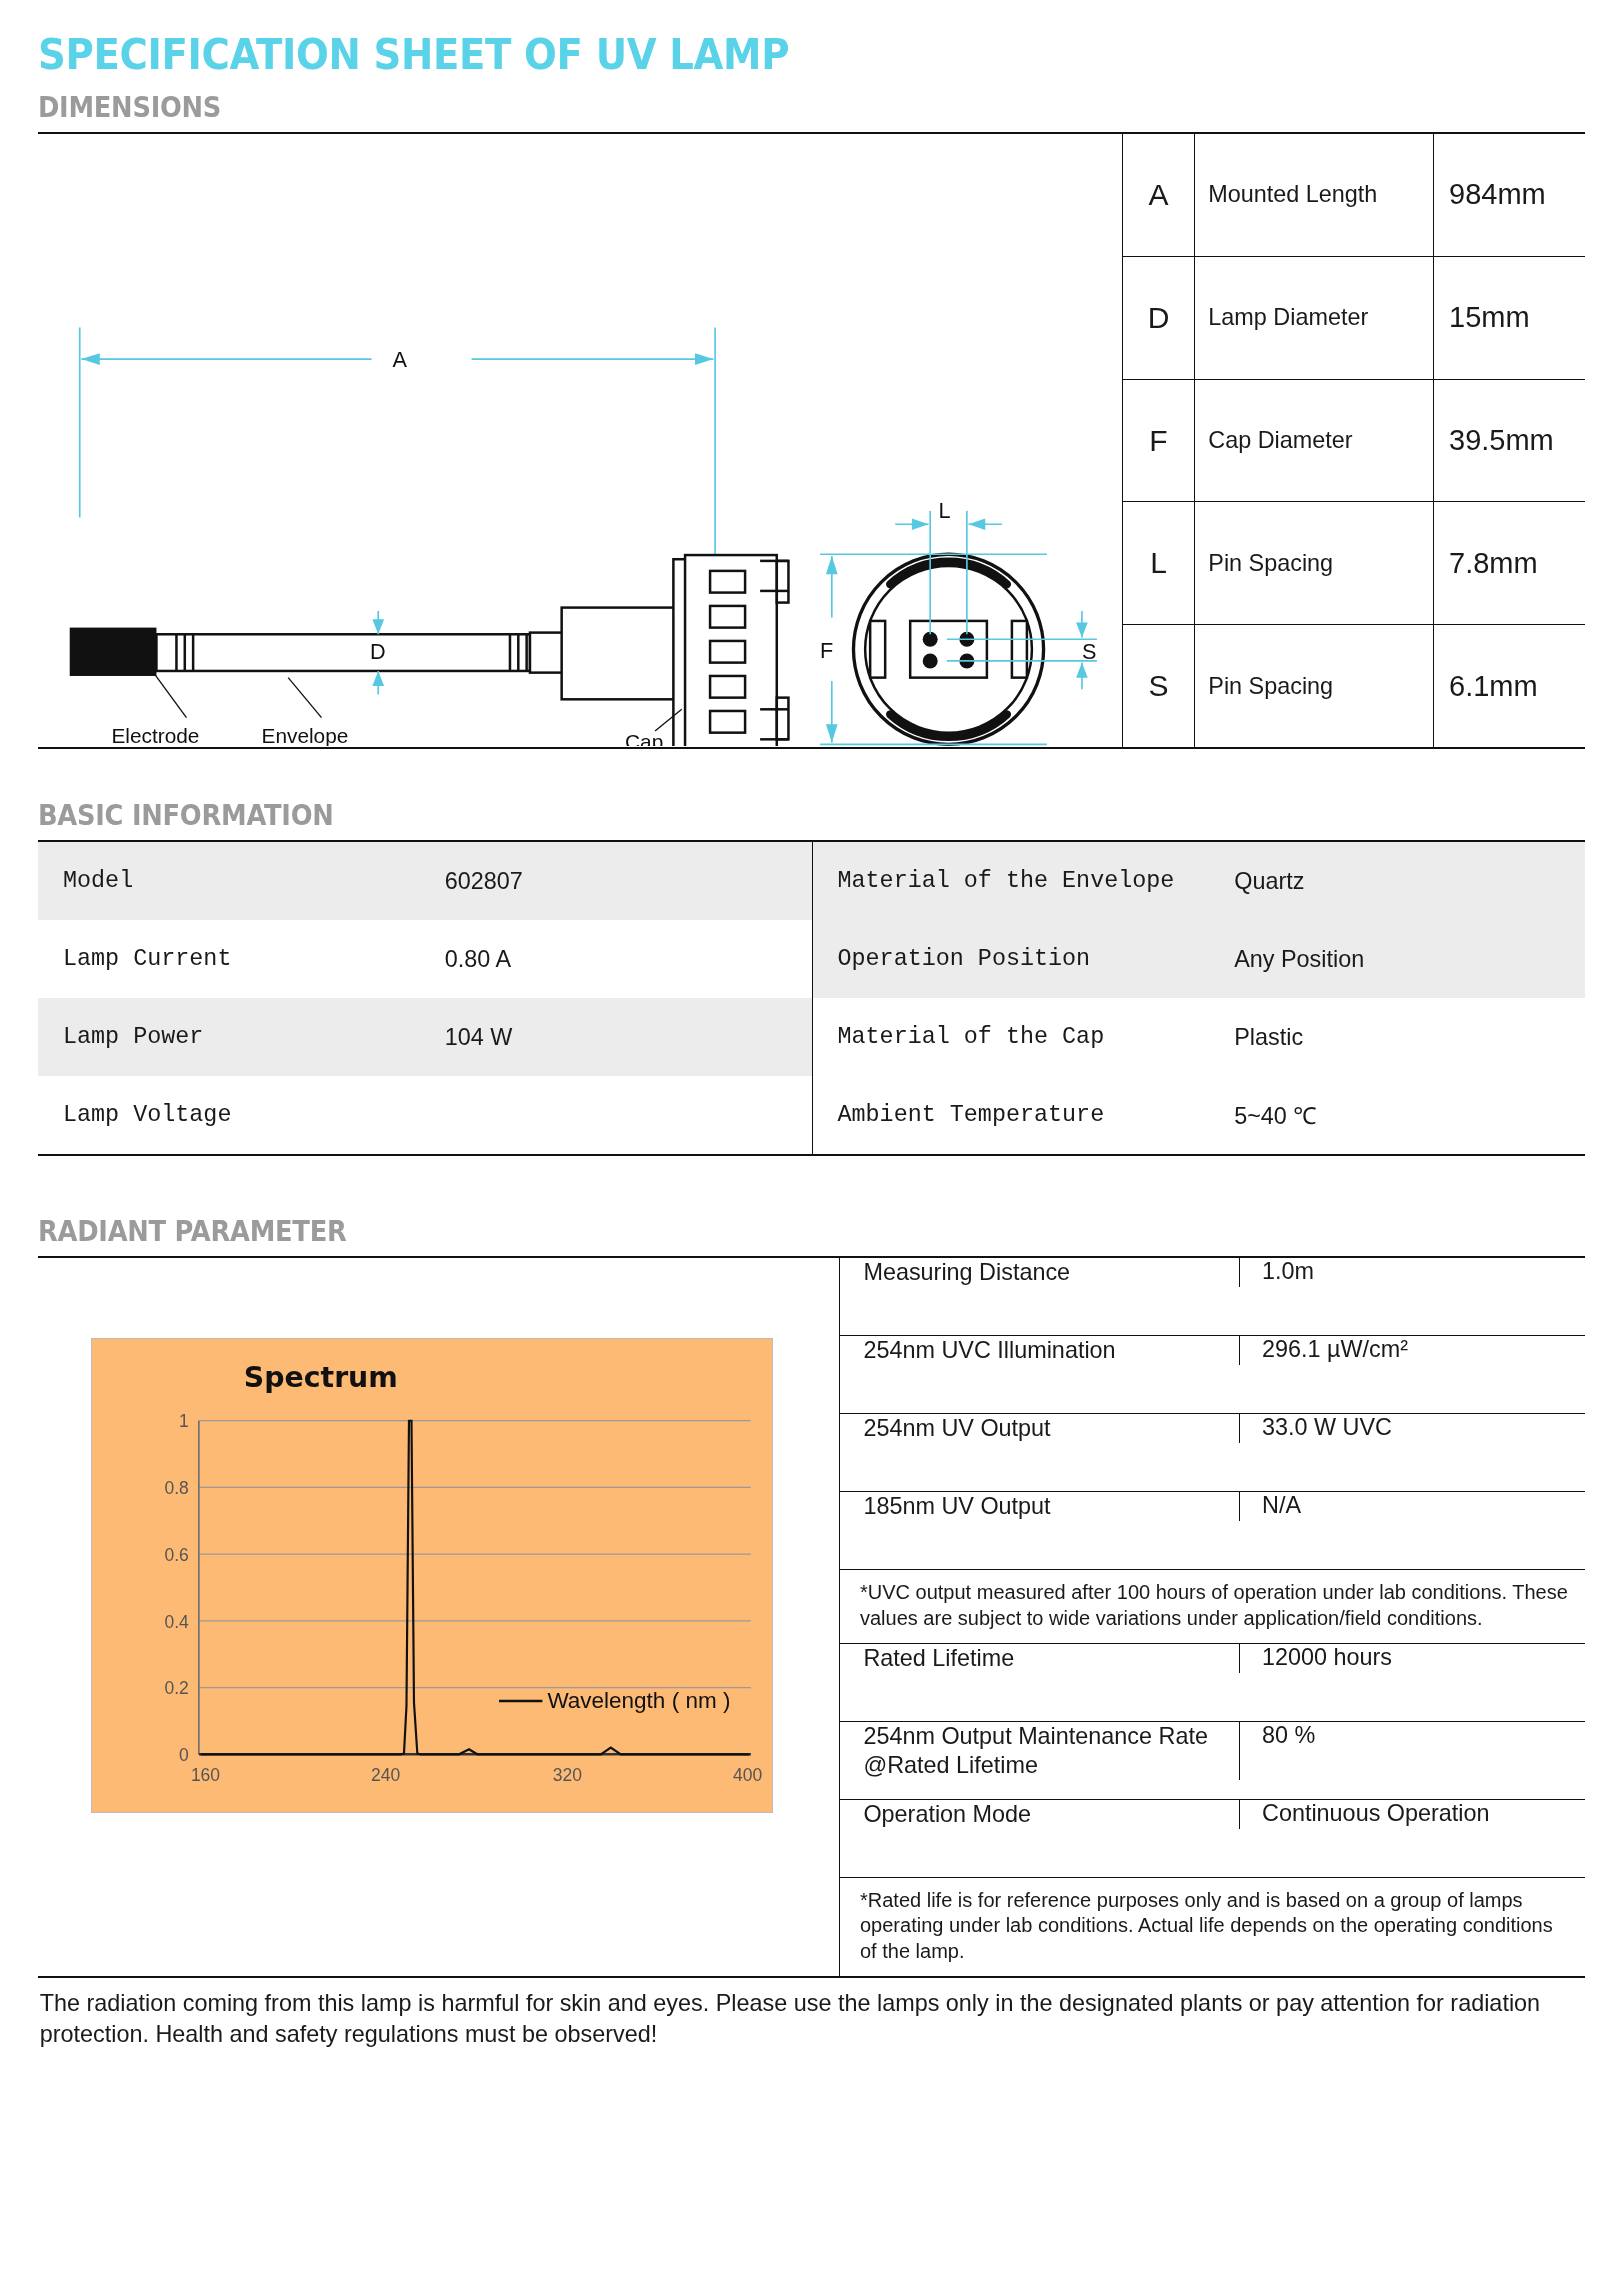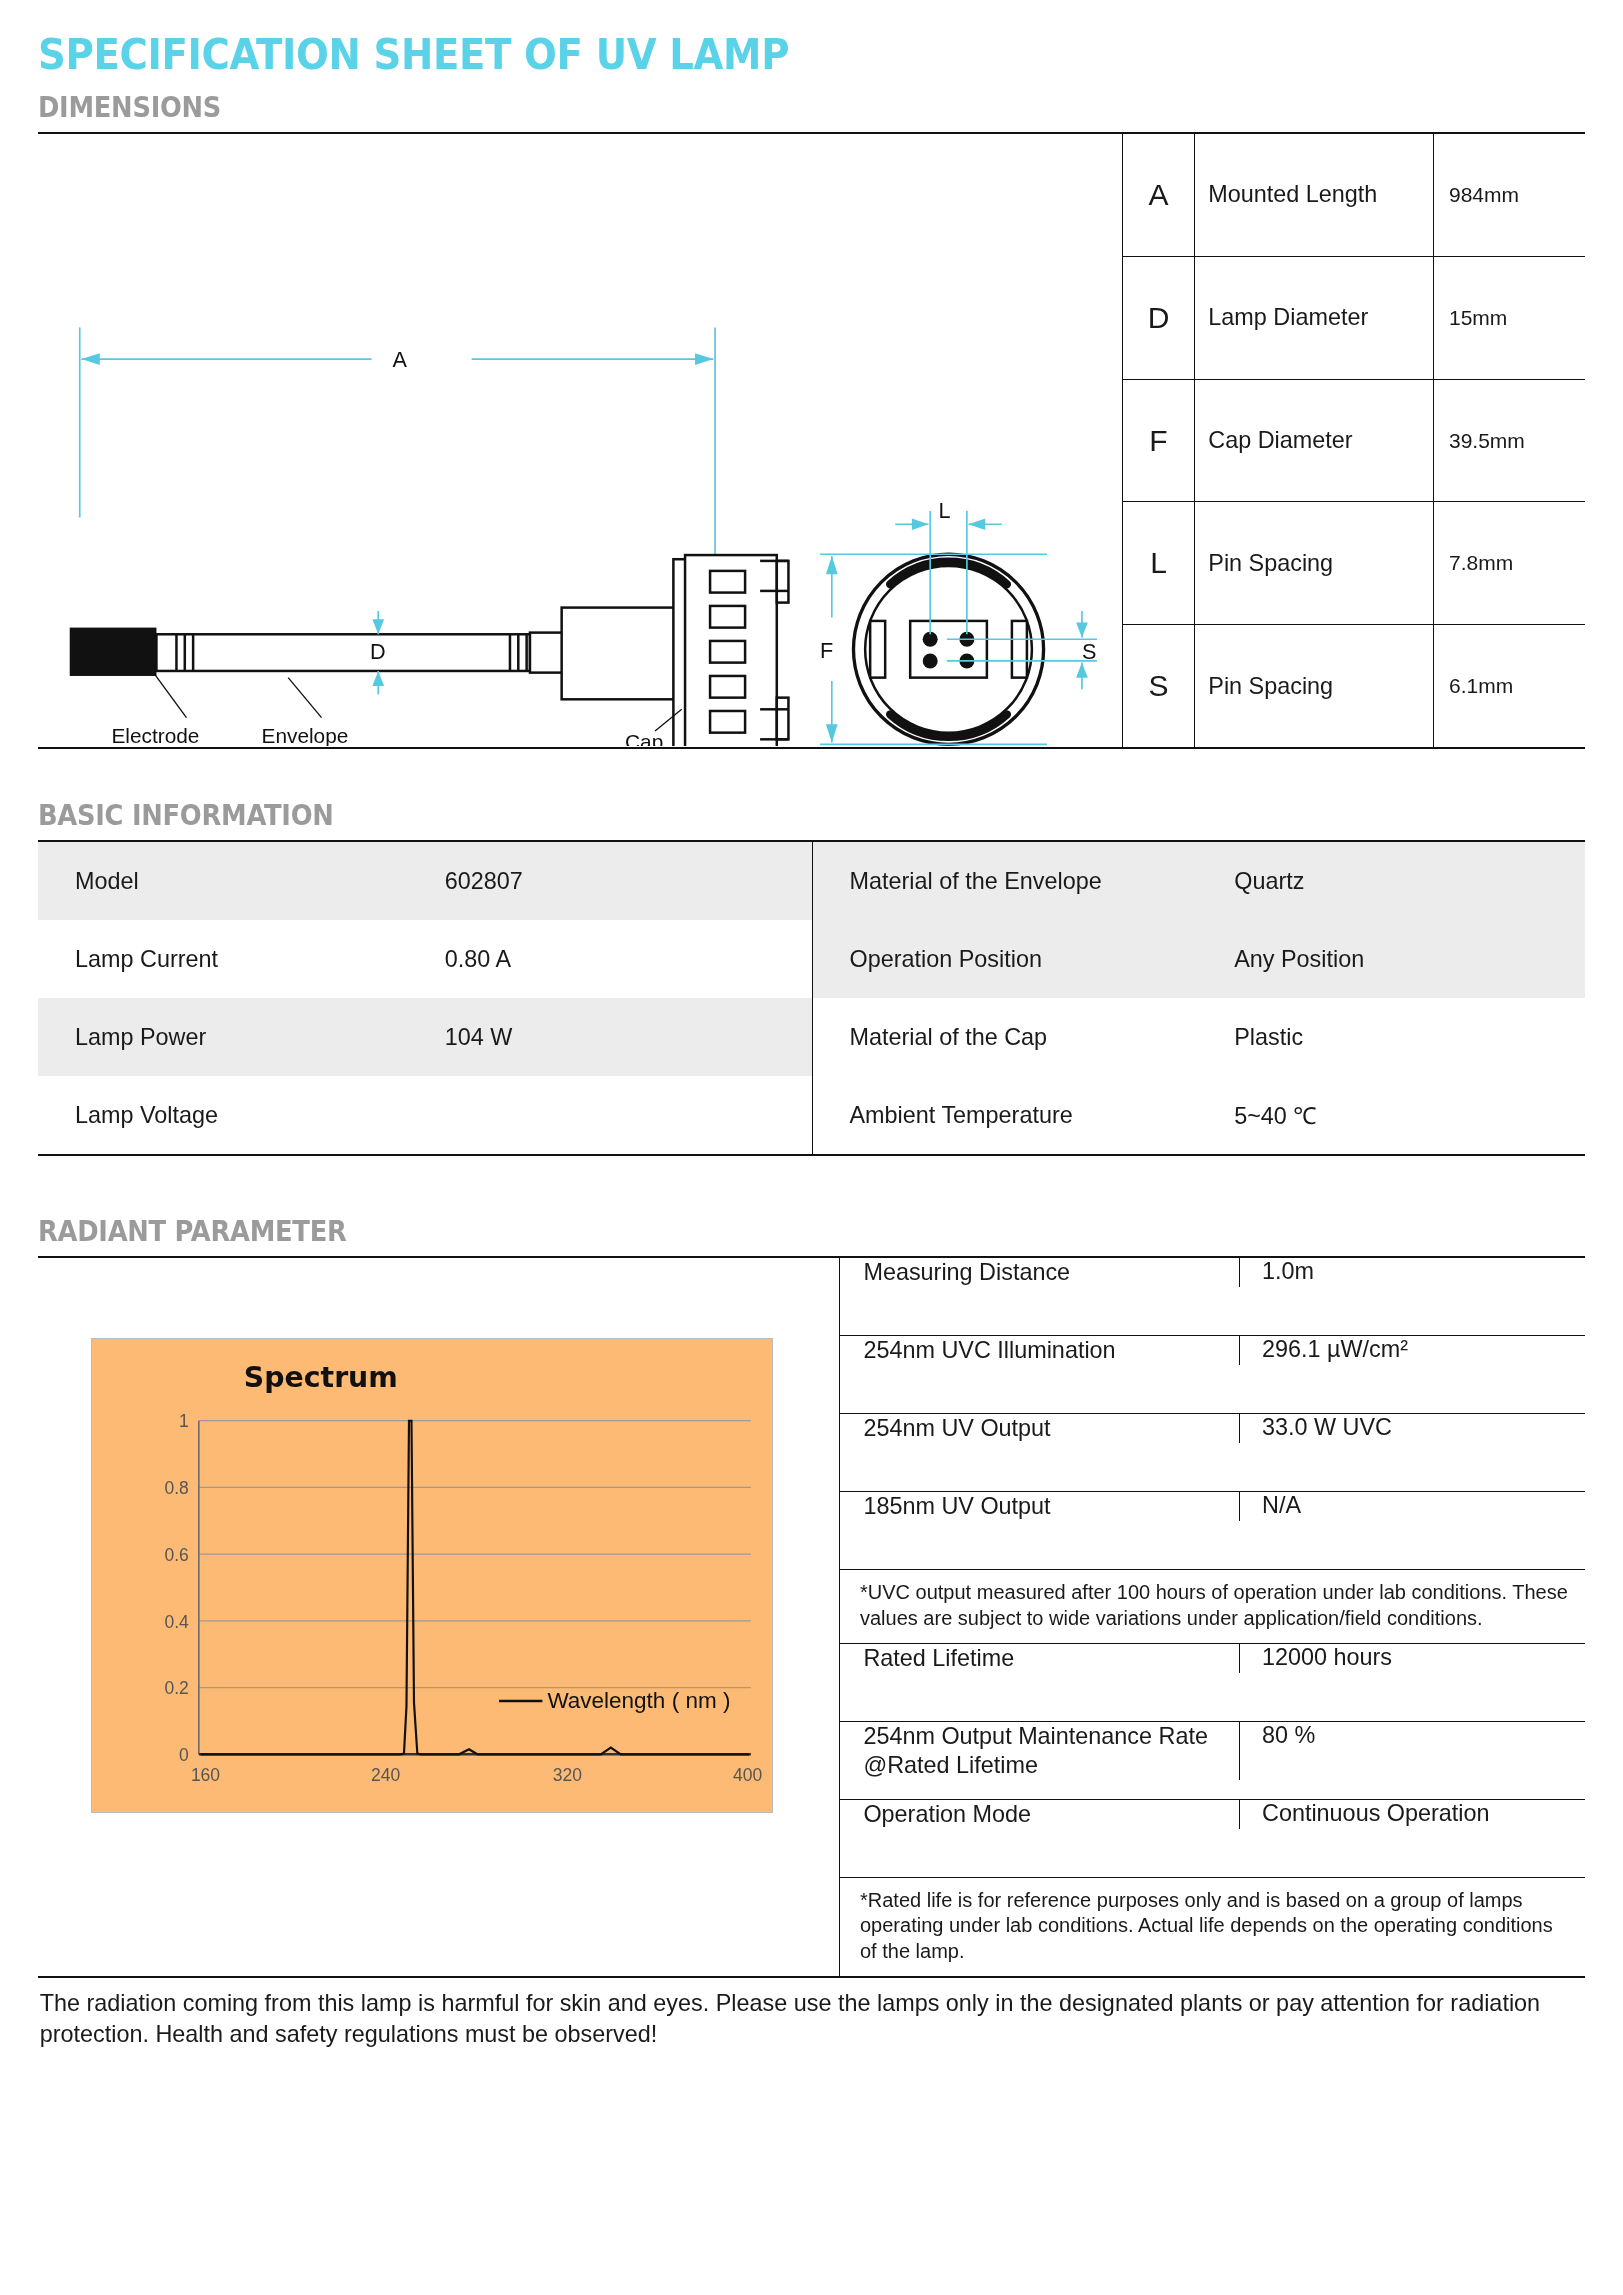--- a/index.html
+++ b/index.html
@@ -81,21 +81,21 @@
     flex: 0 0 239px;
     display: flex; align-items: center;
     padding-left: 13.3px;
     font-size: 23.4px;
     border-right: 1.7px solid #111;
   }
   .dim-val {
     flex: 1;
     display: flex; align-items: center;
     padding-left: 15px;
-    font-size: 21px;
+    font-size: 29px;
   }
 
   
   .fig-svg { position: absolute; left: 0; top: 0; }
 
   
   .basic-wrap {
     display: flex;
     width: 100%;
     border-top: 2.5px solid #111;
@@ -110,22 +110,23 @@
   .basic-col.right { border-left: 1.7px solid #111; }
   .basic-row {
     display: flex;
     height: 78px;
     align-items: stretch;
   }
   .basic-row.shaded { background: #ececec; }
   .bk {
     flex: 0 0 50%;
     display: flex; align-items: center;
-    padding-left: 37px;
-    font-size: 23.4px;
+    padding-left: 25px;
+    font-size: 23.4px;
+    font-family: Liberation Mono, monospace;
   }
   .bv {
     flex: 1;
     display: flex; align-items: center;
     padding-left: 20px;
     font-size: 23.4px;
   }
   .basic-col.right .bk { flex: 0 0 52%; }
 
   

